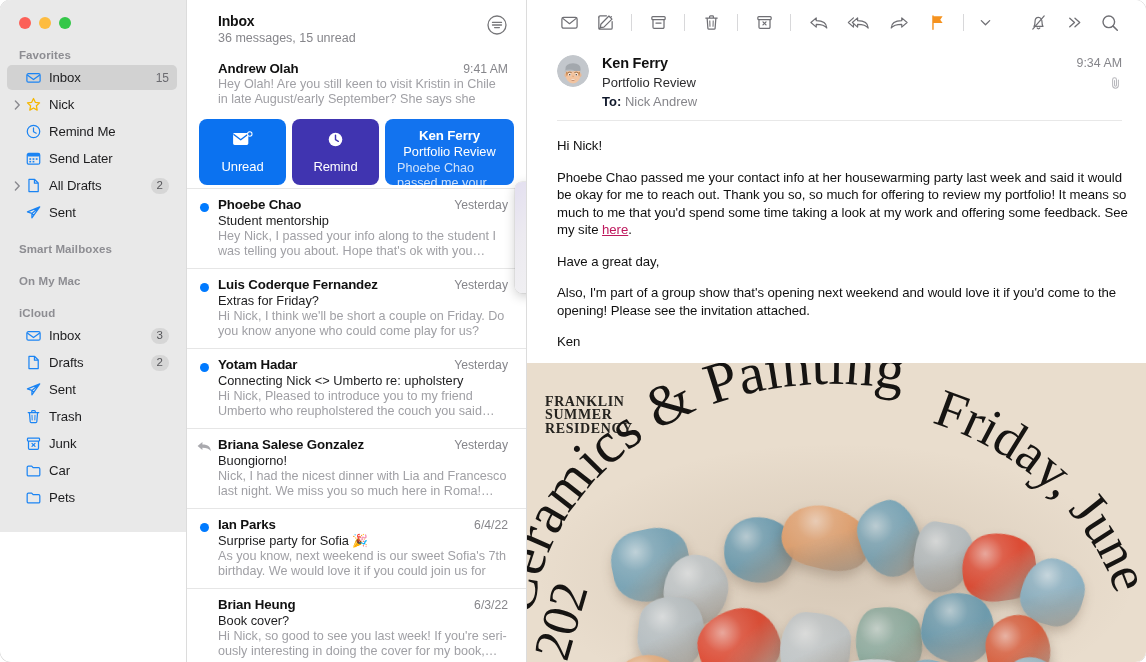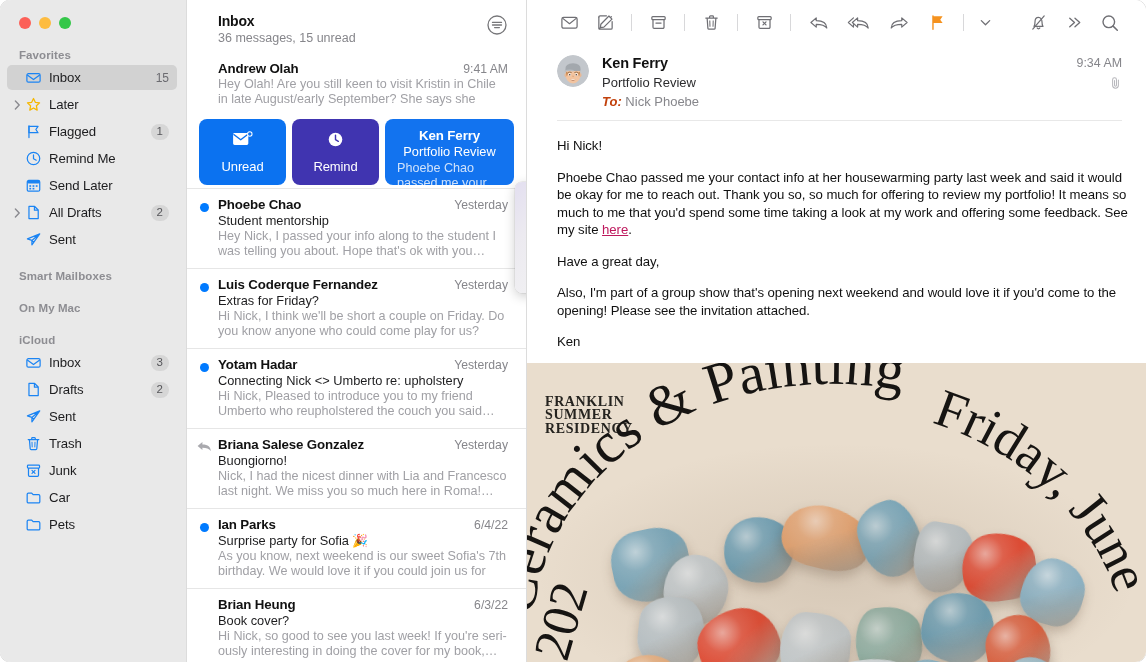--- a/index.html
+++ b/index.html
@@ -11,21 +11,21 @@
   }
   #window {
     position: relative; width: 1146px; height: 662px;
     border-radius: 11px; overflow: hidden; background: #fff;
     box-shadow: 0 0 0 0.5px rgba(0,0,0,0.18);
     display: flex;
   }
 
   
   #sidebar {
-    width: 186px; height: 662px; flex: 0 0 186px;
+    width: 186px; height: 532px; flex: 0 0 186px;
     background: #e9e9e9;
     padding-top: 0; position: relative;
   }
   .traffic {
     display: flex; gap: 8px; padding: 17px 0 0 19px; align-items: center;
   }
   .tl { width: 12px; height: 12px; border-radius: 50%; }
   .tl.red { background: #fc6058; }
   .tl.yellow { background: #fdbc40; }
   .tl.green { background: #34c749; }
@@ -157,21 +157,21 @@
   #mail-head {
     padding: 10px 24px 11px 30px; display: flex; align-items: flex-start;
     border-bottom: 1px solid #e8e8e8; margin: 0 24px 0 30px;
     padding-left: 0; padding-right: 0;
   }
   #avatar { width: 32px; height: 32px; border-radius: 50%; flex: 0 0 32px; margin-right: 13px; }
   #mh-text { flex: 1 1 auto; }
   #mh-name { font-size: 14.5px; font-weight: 700; color: #111; letter-spacing: -0.2px; }
   #mh-subject { font-size: 13px; color: #2c2c2e; margin-top: 4px; }
   #mh-to { font-size: 13px; color: #86868b; margin-top: 4px; }
-  #mh-to b { color: #c2410c; font-weight: 700; font-style: italic; }
+  #mh-to b { color: #0f172a; font-weight: 700; }
   #mh-right { text-align: right; flex: 0 0 auto; padding-top: 1px; }
   #mh-time { font-size: 12.4px; color: #86868b; }
   #mh-clip { color: #b5b5ba; margin-top: 6px; display: inline-block; }
 
   #mail-body {
     padding: 16px 12px 12px 30px; font-size: 13.2px; color: #111;
     line-height: 17.5px; letter-spacing: -0.05px;
   }
   #mail-body p { margin-bottom: 14px; }
   #mail-body p:last-child { margin-bottom: 0; }
@@ -228,32 +228,21 @@
           <span class="sb-disc">
             <svg width="7" height="10" viewBox="0 0 7 10">
               <path d="M1.4 1 L5.2 5 L1.4 9" fill="none" stroke="#8a8a8f" stroke-width="1.4" stroke-linecap="round" stroke-linejoin="round"></path>
             </svg>
           </span>
           <span class="sb-icon">
             <svg width="17" height="17" viewBox="0 0 18 18">
               <path d="M9 2.6 L10.9 6.7 L15.4 7.3 L12.1 10.4 L12.9 14.9 L9 12.7 L5.1 14.9 L5.9 10.4 L2.6 7.3 L7.1 6.7 Z" fill="none" stroke="#f5b700" stroke-width="1.35" stroke-linejoin="round"></path>
             </svg>
           </span>
-          <span class="sb-label">Later</span>
-        </div>
-        <div class="sb-item">
-          <span class="sb-disc"></span>
-          <span class="sb-icon">
-            <svg width="17" height="17" viewBox="0 0 18 18">
-              <path d="M4.2 3 V15.4" stroke="#1b84f3" stroke-width="1.3" stroke-linecap="round"></path>
-              <path d="M4.2 3.5 H13.8 L11.5 6.9 L13.8 10.3 H4.2 Z" fill="none" stroke="#1b84f3" stroke-width="1.3" stroke-linejoin="round"></path>
-            </svg>
-          </span>
-          <span class="sb-label">Flagged</span>
-          <span class="sb-badge">1</span>
+          <span class="sb-label">Nick</span>
         </div>
         <div class="sb-item">
           <span class="sb-disc"></span>
           <span class="sb-icon">
             <svg width="17" height="17" viewBox="0 0 18 18">
               <circle cx="9" cy="9" r="6.6" fill="none" stroke="#1b84f3" stroke-width="1.3"></circle>
               <path d="M9 5.2 V9.2 L11.9 10.8" fill="none" stroke="#1b84f3" stroke-width="1.3" stroke-linecap="round" stroke-linejoin="round"></path>
             </svg>
           </span>
           <span class="sb-label">Remind Me</span>
@@ -601,21 +590,21 @@
         <circle cx="24.1" cy="24.6" r="0.95" fill="#4b3526"></circle>
         <path d="M13.8 21.8 Q15.8 20.8 17.8 21.7" fill="none" stroke="#8a6038" stroke-width="1" stroke-linecap="round"></path>
         <path d="M22.2 21.7 Q24.2 20.8 26.2 21.8" fill="none" stroke="#8a6038" stroke-width="1" stroke-linecap="round"></path>
         <path d="M19.2 26.5 Q20 28 20.9 26.6" fill="none" stroke="#d99b6c" stroke-width="0.9" stroke-linecap="round"></path>
         <path d="M16.5 30.3 Q20 32.7 23.5 30.3 Q20 34 16.5 30.3z" fill="#8c4d38"></path>
         <path d="M16.8 30.5 Q20 31.6 23.2 30.5 Q20 30.1 16.8 30.5z" fill="#fff"></path>
       </svg>
       <div id="mh-text">
         <div id="mh-name">Ken Ferry</div>
         <div id="mh-subject">Portfolio Review</div>
-        <div id="mh-to"><b>To:</b> <span>Nick Phoebe</span></div>
+        <div id="mh-to"><b>To:</b> <span>Nick Andrew</span></div>
       </div>
       <div id="mh-right">
         <div id="mh-time">9:34 AM</div>
         <span id="mh-clip">
           <svg width="13" height="14" viewBox="0 0 14 16">
               <path d="M10.3 4.5 V10.7 A3.3 3.3 0 0 1 3.7 10.7 V4.2 A2.2 2.2 0 0 1 8.1 4.2 V10.5 A1.1 1.1 0 0 1 5.9 10.5 V5.1" fill="none" stroke="currentColor" stroke-width="1.15" stroke-linecap="round"></path>
             </svg>
         </span>
       </div>
     </div>

